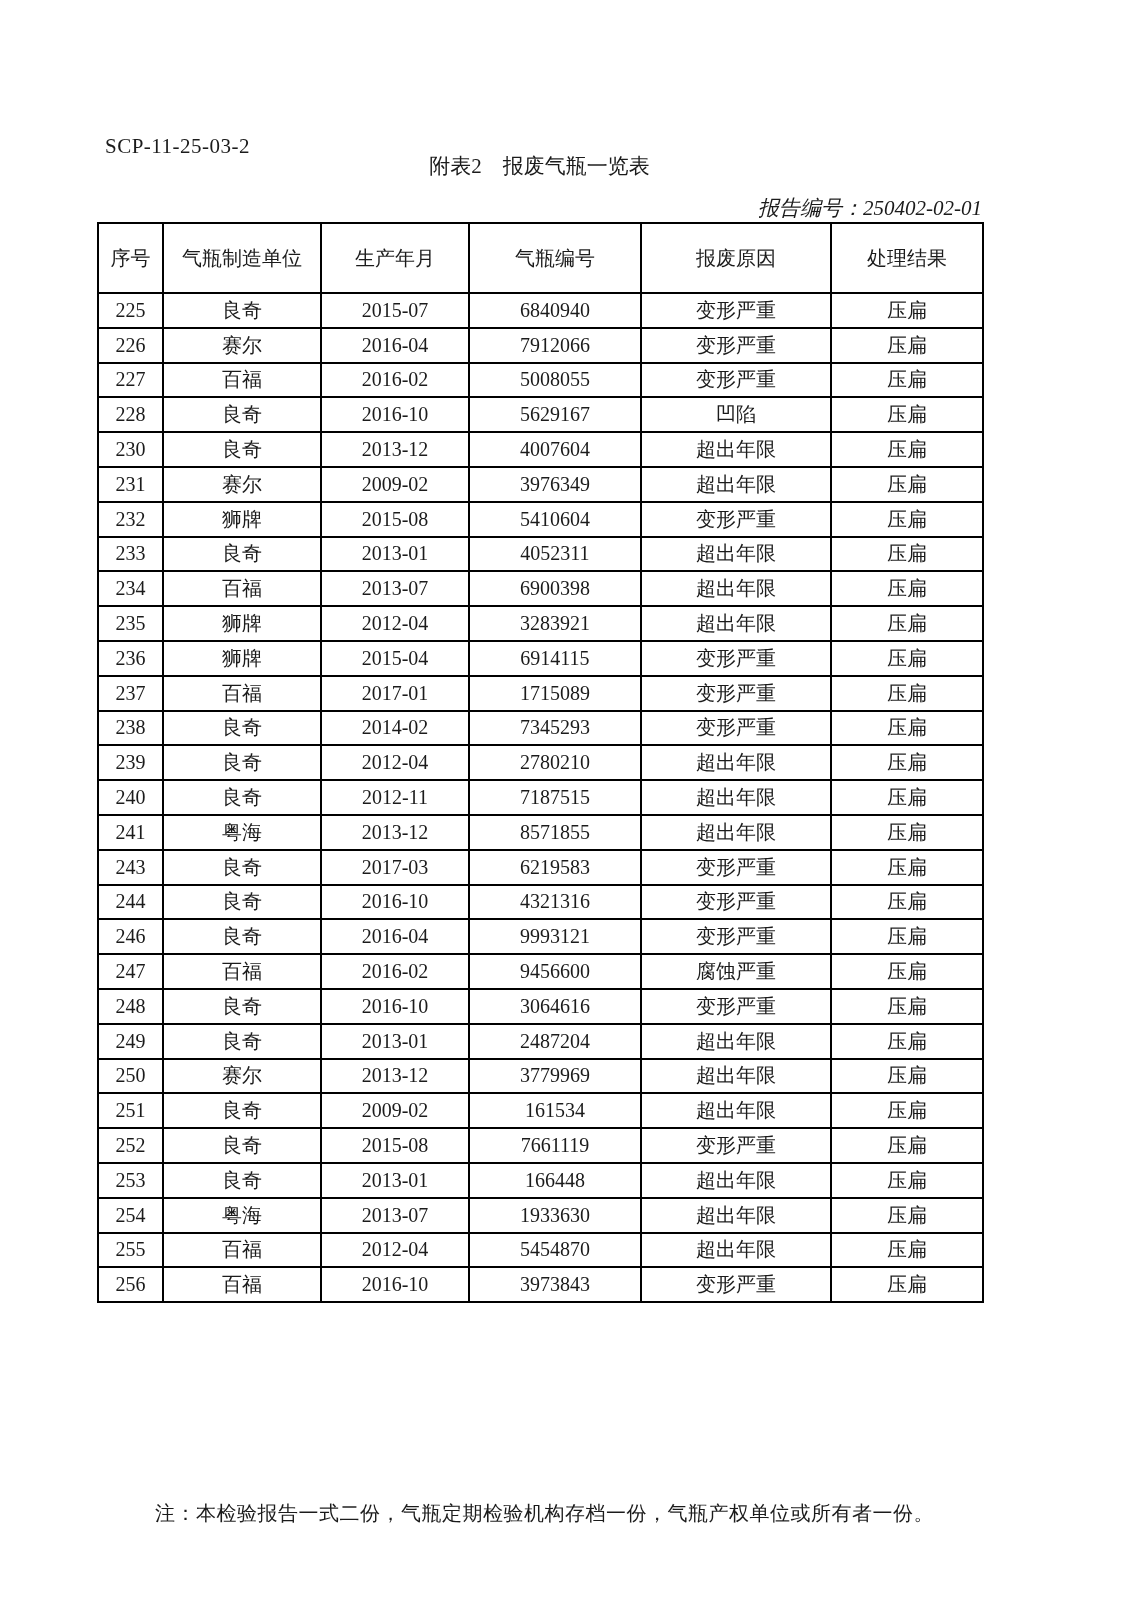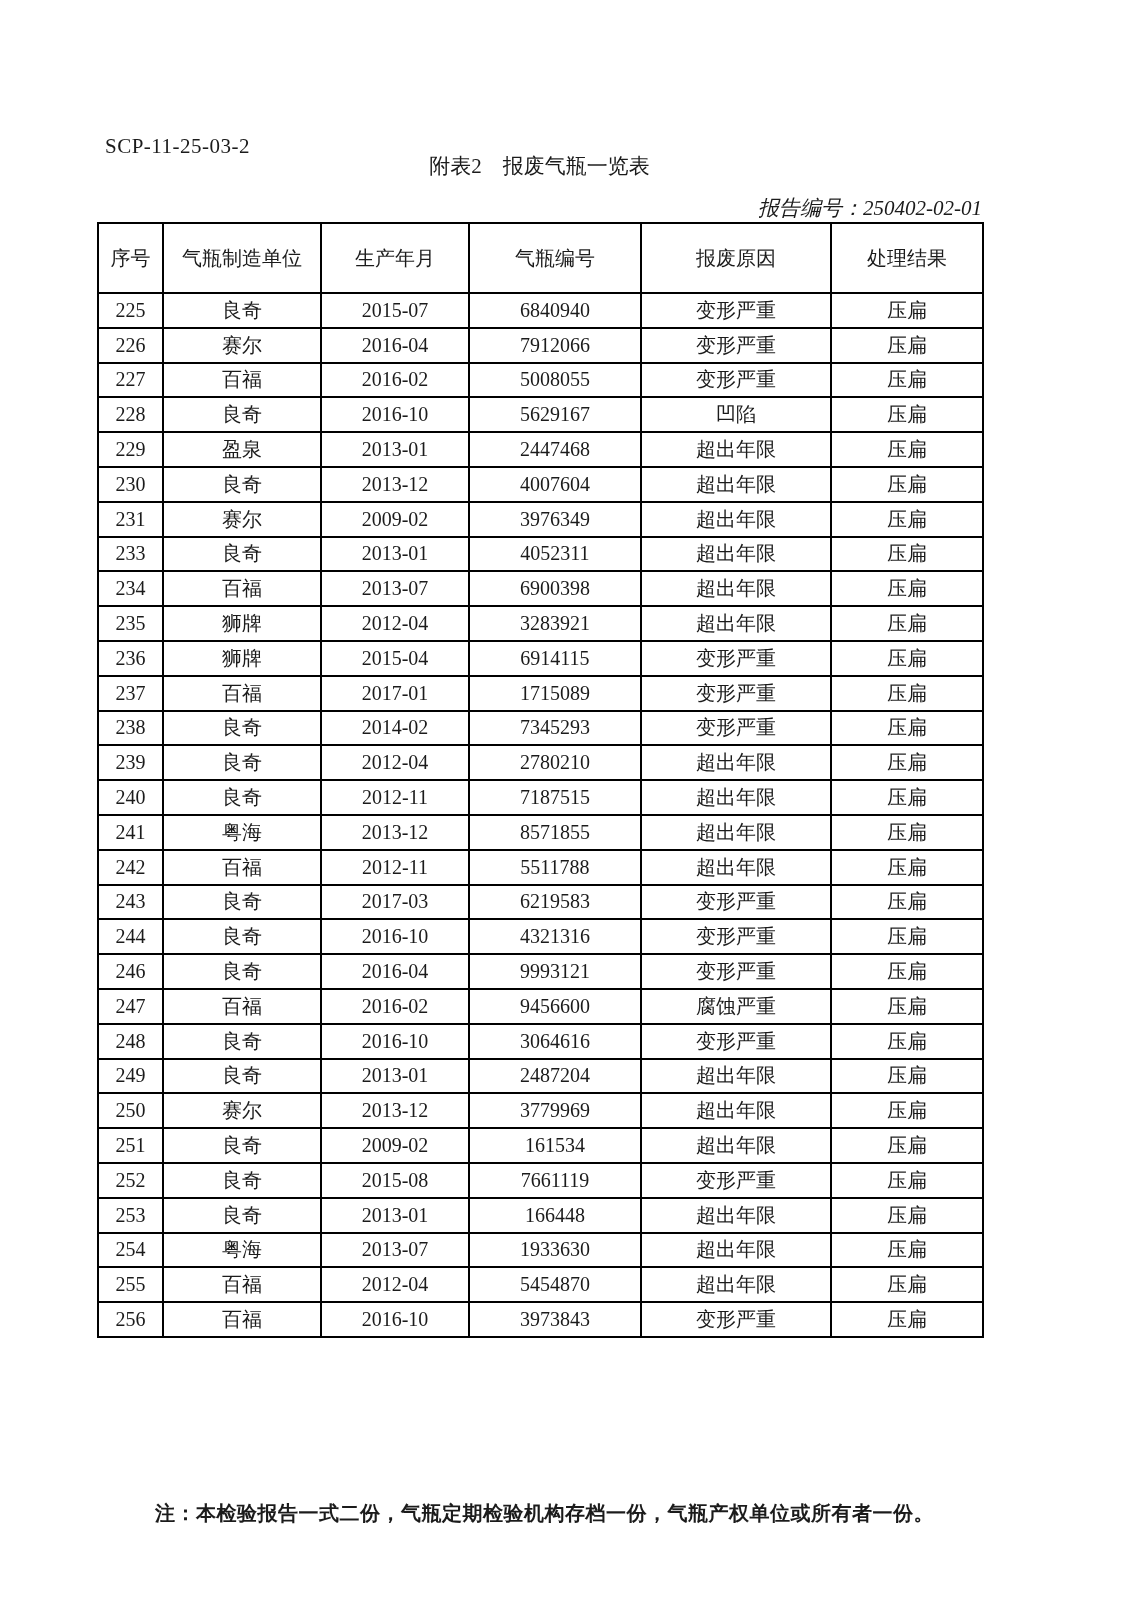--- a/index.html
+++ b/index.html
@@ -56,21 +56,20 @@
   .col-maker   { width: 158px; }
   .col-date    { width: 148px; }
   .col-cylno   { width: 172px; }
   .col-reason  { width: 190px; }
   .col-result  { width: 152px; }
   .note {
     position: absolute;
     left: 155px; top: 1500px;
     font-size: 20px;
     letter-spacing: 0.5px;
-    font-weight: bold;
   }
 </style>
 </head>
 <body>
 
 <div class="page">
 
   <div class="doc-code">SCP-11-25-03-2</div>
 
   <div class="doc-title">附表2　报废气瓶一览表</div>
@@ -126,47 +125,47 @@
 
   <tr>
     <td>228</td>
     <td>良奇</td>
     <td>2016-10</td>
     <td>5629167</td>
     <td>凹陷</td>
     <td>压扁</td>
   </tr>
 
-  <tr>
-    <td>229</td>
-    <td>盈泉</td>
-    <td>2013-01</td>
-    <td>2447468</td>
-    <td>超出年限</td>
-    <td>压扁</td>
-  </tr>
 
   <tr>
     <td>230</td>
     <td>良奇</td>
     <td>2013-12</td>
     <td>4007604</td>
     <td>超出年限</td>
     <td>压扁</td>
   </tr>
 
   <tr>
     <td>231</td>
     <td>赛尔</td>
     <td>2009-02</td>
     <td>3976349</td>
     <td>超出年限</td>
     <td>压扁</td>
   </tr>
 
+  <tr>
+    <td>232</td>
+    <td>狮牌</td>
+    <td>2015-08</td>
+    <td>5410604</td>
+    <td>变形严重</td>
+    <td>压扁</td>
+  </tr>
 
   <tr>
     <td>233</td>
     <td>良奇</td>
     <td>2013-01</td>
     <td>4052311</td>
     <td>超出年限</td>
     <td>压扁</td>
   </tr>
 
@@ -235,28 +234,20 @@
 
   <tr>
     <td>241</td>
     <td>粤海</td>
     <td>2013-12</td>
     <td>8571855</td>
     <td>超出年限</td>
     <td>压扁</td>
   </tr>
 
-  <tr>
-    <td>242</td>
-    <td>百福</td>
-    <td>2012-11</td>
-    <td>5511788</td>
-    <td>超出年限</td>
-    <td>压扁</td>
-  </tr>
 
   <tr>
     <td>243</td>
     <td>良奇</td>
     <td>2017-03</td>
     <td>6219583</td>
     <td>变形严重</td>
     <td>压扁</td>
   </tr>
 

